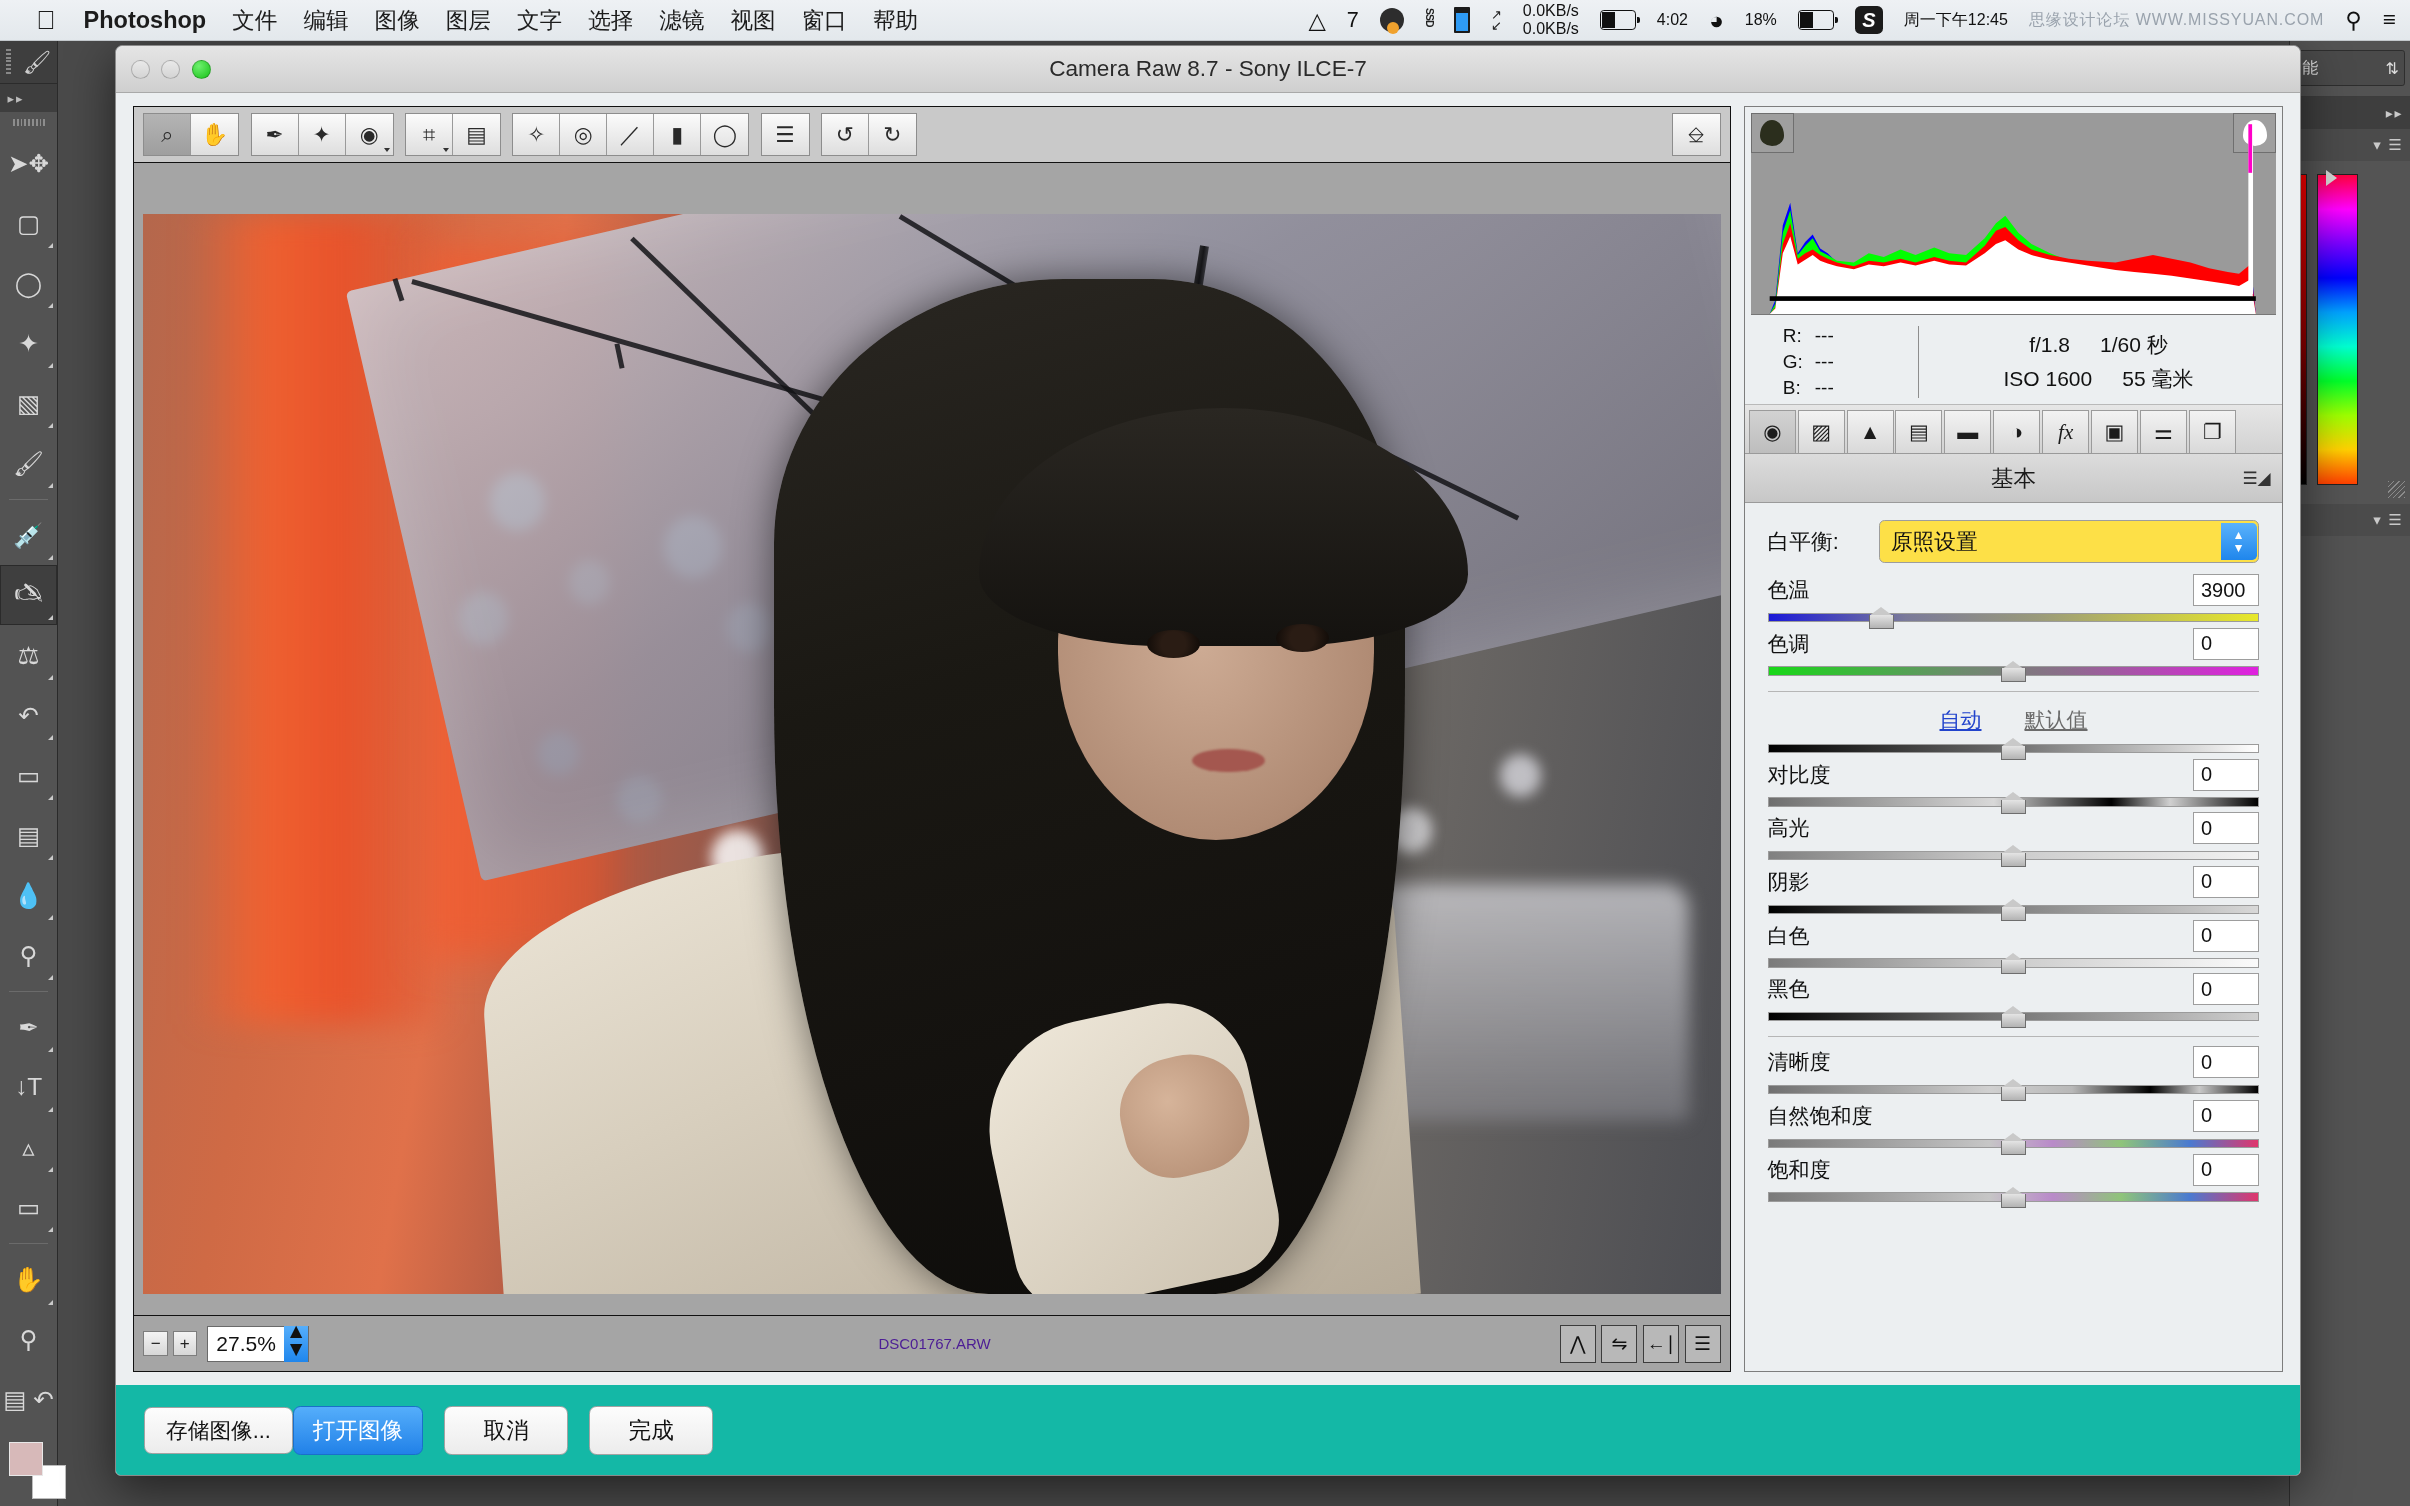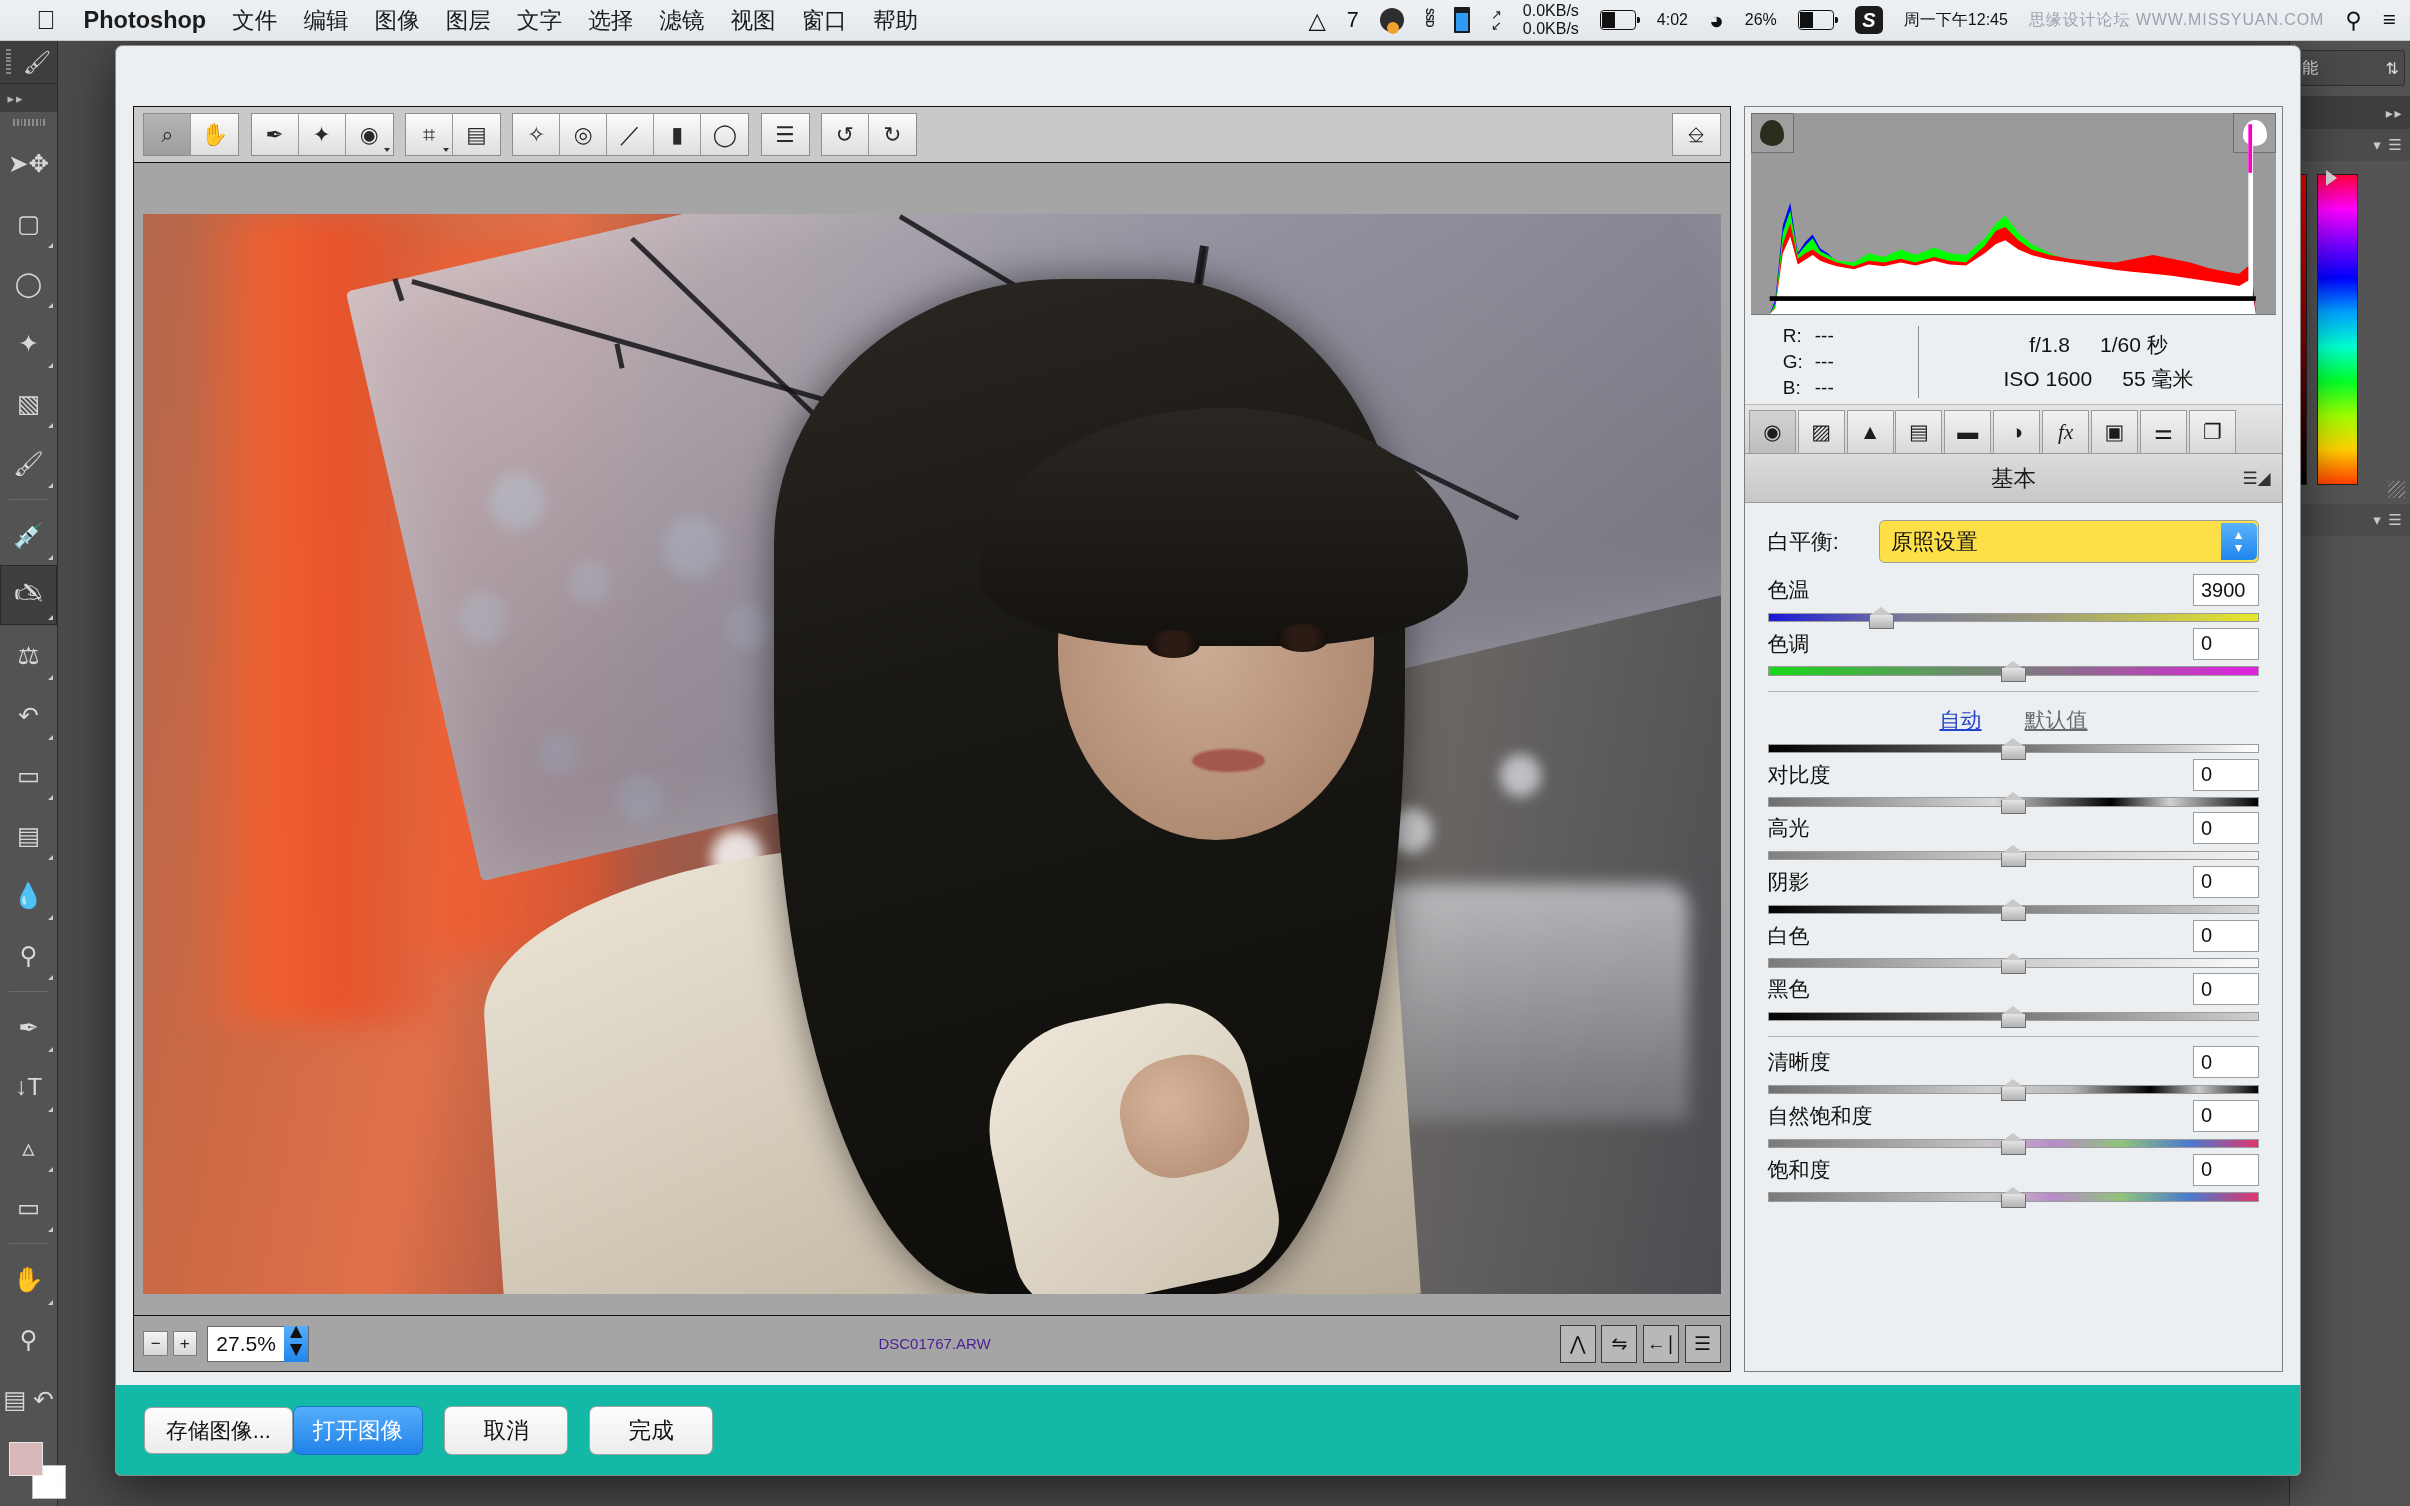--- a/index.html
+++ b/index.html
@@ -340,21 +340,21 @@
     <span class="ssd-ico">SSD</span>
     <span class="bluebar"></span>
     <span class="arrows">↗<br>↙</span>
     <span class="kbs">
       <span>0.0KB/s</span><br>
       <span>0.0KB/s</span>
     </span>
     <span class="batt"></span>
     <span class="clocktxt">4:02</span>
     <span class="wifi">◕</span>
-    <span class="clocktxt">26%</span>
+    <span class="clocktxt">18%</span>
     <span class="batt"></span>
     <span class="sogou">S</span>
     <span class="clocktxt">周一下午12:45</span>
     <span class="wmark">思缘设计论坛  WWW.MISSYUAN.COM</span>
     <span class="searchglass">⚲</span>
     <span class="menulist">≡</span>
   </div>
 </div>
 
 <div id="pstools">
@@ -417,20 +417,28 @@
     <div class="pr-resize"></div>
   </div>
   <div class="pr-hdr">
     <span>▾</span>
     <span>☰</span>
   </div>
 </div>
 
 <div id="craw">
 
+  <div id="craw-title">
+    <div class="tl-dots">
+      <i class="dot-red"></i>
+      <i class="dot-yel"></i>
+      <i class="dot-grn"></i>
+    </div>
+    <div class="t">Camera Raw 8.7 - Sony ILCE-7</div>
+  </div>
 
   <div id="craw-body">
 
     <div id="work">
 
       <div id="crtoolbar">
         <div class="tgrp">
           <div class="tbtn active">
               <span>⌕</span>
             </div>

